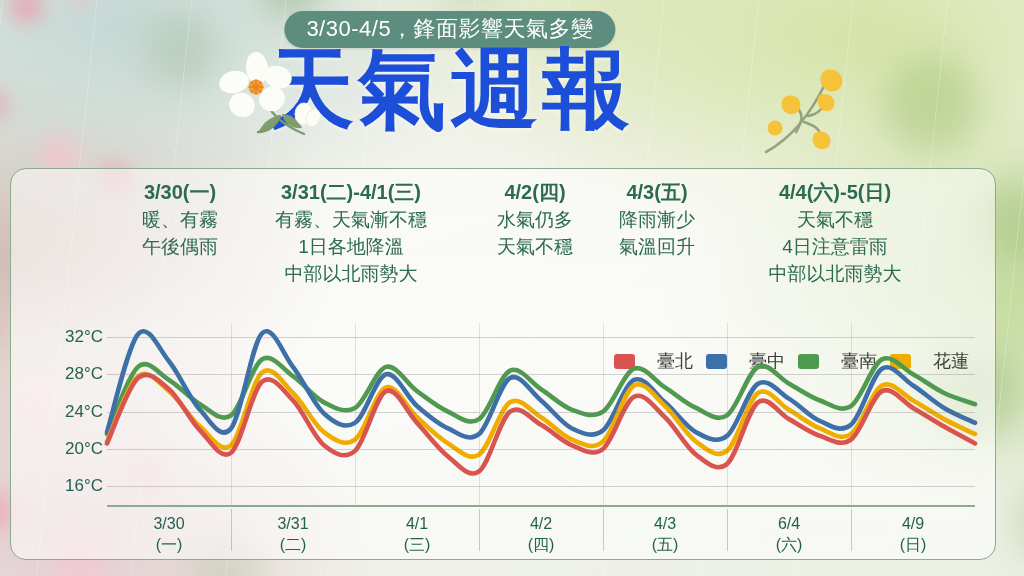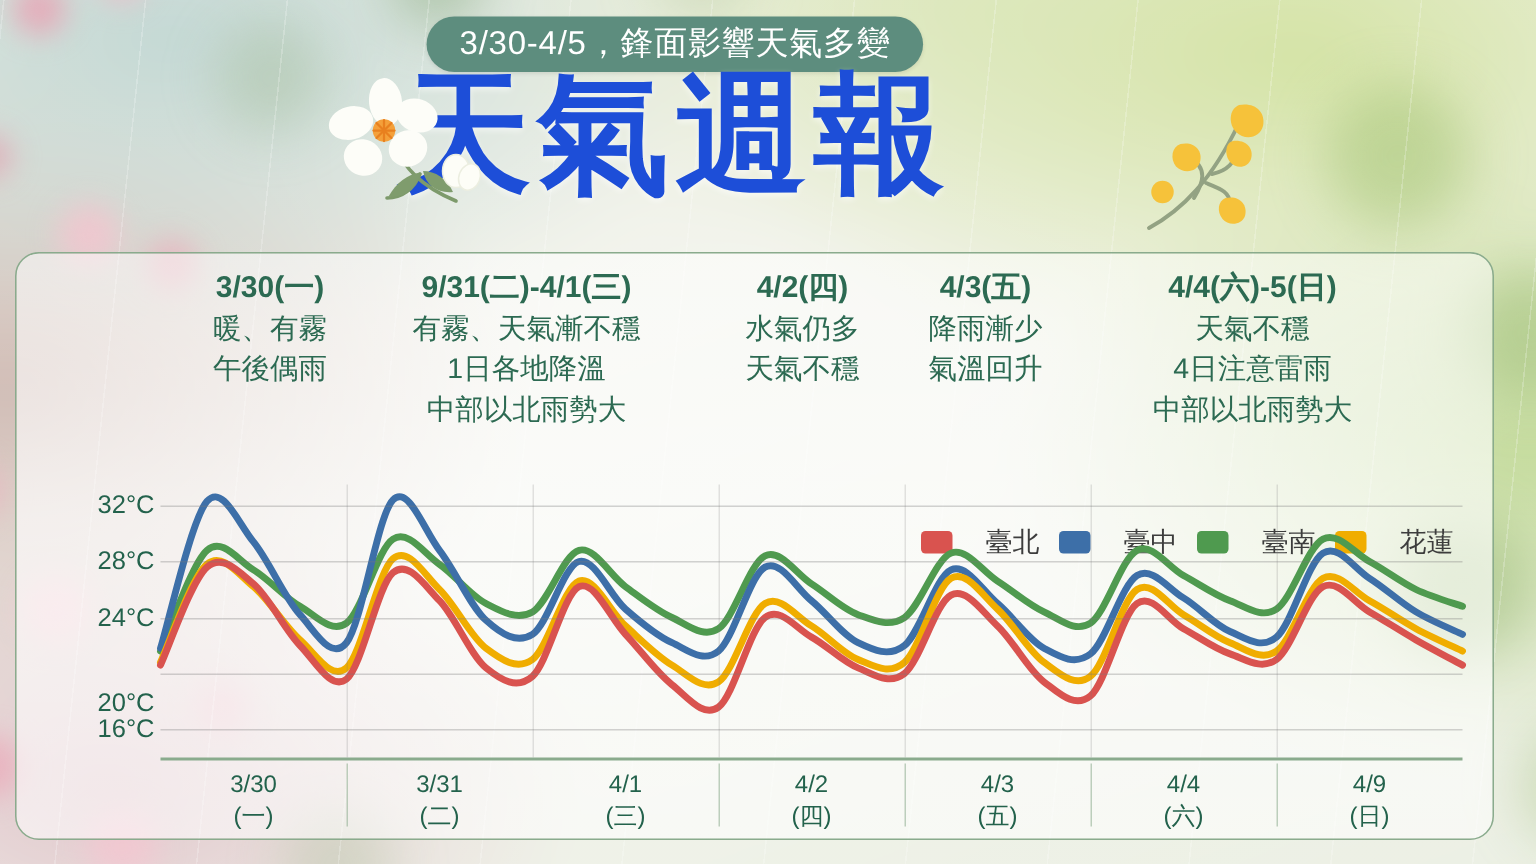--- a/index.html
+++ b/index.html
@@ -200,21 +200,21 @@
 
   <div id="forecast">
 
     <div class="fc-col" style="left:104px; top:0; width:130px;">
       <div class="fc-date">3/30(一)</div>
       <div class="fc-line">暖、有霧</div>
       <div class="fc-line">午後偶雨</div>
     </div>
 
     <div class="fc-col" style="left:228px; top:0; width:224px;">
-      <div class="fc-date">9/31(二)-4/1(三)</div>
+      <div class="fc-date">3/31(二)-4/1(三)</div>
       <div class="fc-line">有霧、天氣漸不穩</div>
       <div class="fc-line">1日各地降溫</div>
       <div class="fc-line">中部以北雨勢大</div>
     </div>
 
     <div class="fc-col" style="left:464px; top:0; width:120px;">
       <div class="fc-date">4/2(四)</div>
       <div class="fc-line">水氣仍多</div>
       <div class="fc-line">天氣不穩</div>
     </div>
@@ -251,21 +251,21 @@
       <span class="lg-label">花蓮</span>
     </div>
   </div>
 
   <div id="chart">
 
     <div id="yaxis">
         <div class="ytick" style="top: 14px;">32°C</div>
         <div class="ytick" style="top: 51.3333px;">28°C</div>
         <div class="ytick" style="top: 88.6667px;">24°C</div>
-        <div class="ytick" style="top: 126px; margin-top: 20px;">20°C</div>
+        <div class="ytick" style="top: 126px;">20°C</div>
         <div class="ytick" style="top: 163.333px;">16°C</div>
       </div>
 
     <div id="plot">
       <svg id="lines-svg" width="868" height="182" viewBox="0 0 868 182">
           <path d="M0.00 111.07 C5.17 99.87,20.67 52.89,31.00 43.87 C41.33 34.84,51.67 50.71,62.00 56.93 C72.33 63.16,82.67 75.29,93.00 81.20 C103.33 87.11,113.67 99.87,124.00 92.40 C134.33 84.93,144.67 42.93,155.00 36.40 C165.33 29.87,175.67 46.04,186.00 53.20 C196.33 60.36,206.67 74.04,217.00 79.33 C227.33 84.62,237.67 90.84,248.00 84.93 C258.33 79.02,268.67 46.67,279.00 43.87 C289.33 41.07,299.67 60.67,310.00 68.13 C320.33 75.60,330.67 84.00,341.00 88.67 C351.33 93.33,361.67 102.98,372.00 96.13 C382.33 89.29,392.67 52.58,403.00 47.60 C413.33 42.62,423.67 59.73,434.00 66.27 C444.33 72.80,454.67 83.07,465.00 86.80 C475.33 90.53,485.67 95.51,496.00 88.67 C506.33 81.82,516.67 49.78,527.00 45.73 C537.33 41.69,547.67 57.87,558.00 64.40 C568.33 70.93,578.67 80.27,589.00 84.93 C599.33 89.60,609.67 99.24,620.00 92.40 C630.33 85.56,640.67 49.16,651.00 43.87 C661.33 38.58,671.67 55.07,682.00 60.67 C692.33 66.27,702.67 73.73,713.00 77.47 C723.33 81.20,733.67 89.91,744.00 83.07 C754.33 76.22,764.67 41.69,775.00 36.40 C785.33 31.11,795.67 45.73,806.00 51.33 C816.33 56.93,826.67 65.02,837.00 70.00 C847.33 74.98,862.83 79.33,868.00 81.20" fill="none" stroke="#4f9a4f" stroke-width="4.6" stroke-linecap="round" stroke-linejoin="round"></path>
           <path d="M0.00 109.20 C5.17 92.87,20.67 23.02,31.00 11.20 C41.33 -0.62,51.67 25.67,62.00 38.27 C72.33 50.87,82.67 75.60,93.00 86.80 C103.33 98.00,113.67 118.22,124.00 105.47 C134.33 92.71,144.67 20.53,155.00 10.27 C165.33 0.00,175.67 30.49,186.00 43.87 C196.33 57.24,206.67 81.20,217.00 90.53 C227.33 99.87,237.67 106.40,248.00 99.87 C258.33 93.33,268.67 54.13,279.00 51.33 C289.33 48.53,299.67 74.04,310.00 83.07 C320.33 92.09,330.67 100.80,341.00 105.47 C351.33 110.13,361.67 119.47,372.00 111.07 C382.33 102.67,392.67 60.67,403.00 55.07 C413.33 49.47,423.67 69.07,434.00 77.47 C444.33 85.87,454.67 100.49,465.00 105.47 C475.33 110.44,485.67 115.42,496.00 107.33 C506.33 99.24,516.67 61.60,527.00 56.93 C537.33 52.27,547.67 70.62,558.00 79.33 C568.33 88.04,578.67 103.60,589.00 109.20 C599.33 114.80,609.67 121.02,620.00 112.93 C630.33 104.84,640.67 66.89,651.00 60.67 C661.33 54.44,671.67 69.38,682.00 75.60 C692.33 81.82,702.67 93.64,713.00 98.00 C723.33 102.36,733.67 110.44,744.00 101.73 C754.33 93.02,764.67 52.27,775.00 45.73 C785.33 39.20,795.67 56.00,806.00 62.53 C816.33 69.07,826.67 78.71,837.00 84.93 C847.33 91.16,862.83 97.38,868.00 99.87" fill="none" stroke="#3d6fa8" stroke-width="4.6" stroke-linecap="round" stroke-linejoin="round"></path>
           <path d="M0.00 118.53 C5.17 107.64,20.67 61.60,31.00 53.20 C41.33 44.80,51.67 59.73,62.00 68.13 C72.33 76.53,82.67 94.58,93.00 103.60 C103.33 112.62,113.67 131.29,124.00 122.27 C134.33 113.24,144.67 58.18,155.00 49.47 C165.33 40.76,175.67 60.04,186.00 70.00 C196.33 79.96,206.67 101.42,217.00 109.20 C227.33 116.98,237.67 124.13,248.00 116.67 C258.33 109.20,268.67 68.13,279.00 64.40 C289.33 60.67,299.67 84.93,310.00 94.27 C320.33 103.60,330.67 114.18,341.00 120.40 C351.33 126.62,361.67 138.44,372.00 131.60 C382.33 124.76,392.67 85.56,403.00 79.33 C413.33 73.11,423.67 88.04,434.00 94.27 C444.33 100.49,454.67 112.62,465.00 116.67 C475.33 120.71,485.67 127.56,496.00 118.53 C506.33 109.51,516.67 68.44,527.00 62.53 C537.33 56.62,547.67 73.73,558.00 83.07 C568.33 92.40,578.67 111.07,589.00 118.53 C599.33 126.00,609.67 135.96,620.00 127.87 C630.33 119.78,640.67 76.84,651.00 70.00 C661.33 63.16,671.67 80.89,682.00 86.80 C692.33 92.71,702.67 101.42,713.00 105.47 C723.33 109.51,733.67 118.22,744.00 111.07 C754.33 103.91,764.67 68.13,775.00 62.53 C785.33 56.93,795.67 71.87,806.00 77.47 C816.33 83.07,826.67 90.53,837.00 96.13 C847.33 101.73,862.83 108.58,868.00 111.07" fill="none" stroke="#f0ad00" stroke-width="4.6" stroke-linecap="round" stroke-linejoin="round"></path>
           <path d="M0.00 120.40 C5.17 109.51,20.67 64.09,31.00 55.07 C41.33 46.04,51.67 57.56,62.00 66.27 C72.33 74.98,82.67 96.76,93.00 107.33 C103.33 117.91,113.67 137.82,124.00 129.73 C134.33 121.64,144.67 67.51,155.00 58.80 C165.33 50.09,175.67 66.89,186.00 77.47 C196.33 88.04,206.67 113.87,217.00 122.27 C227.33 130.67,237.67 136.89,248.00 127.87 C258.33 118.84,268.67 72.80,279.00 68.13 C289.33 63.47,299.67 88.98,310.00 99.87 C320.33 110.76,330.67 125.38,341.00 133.47 C351.33 141.56,361.67 155.87,372.00 148.40 C382.33 140.93,392.67 96.44,403.00 88.67 C413.33 80.89,423.67 96.13,434.00 101.73 C444.33 107.33,454.67 118.22,465.00 122.27 C475.33 126.31,485.67 134.09,496.00 126.00 C506.33 117.91,516.67 79.02,527.00 73.73 C537.33 68.44,547.67 84.62,558.00 94.27 C568.33 103.91,578.67 123.82,589.00 131.60 C599.33 139.38,609.67 149.64,620.00 140.93 C630.33 132.22,640.67 86.80,651.00 79.33 C661.33 71.87,671.67 90.53,682.00 96.13 C692.33 101.73,702.67 109.51,713.00 112.93 C723.33 116.36,733.67 124.13,744.00 116.67 C754.33 109.20,764.67 73.42,775.00 68.13 C785.33 62.84,795.67 79.02,806.00 84.93 C816.33 90.84,826.67 97.69,837.00 103.60 C847.33 109.51,862.83 117.60,868.00 120.40" fill="none" stroke="#d9534f" stroke-width="4.6" stroke-linecap="round" stroke-linejoin="round"></path>
         </svg>
@@ -303,21 +303,21 @@
         </div>
         <div class="xtick" style="left: 434px; top: 4px;">
           <div>4/2</div>
           <div>(四)</div>
         </div>
         <div class="xtick" style="left: 558px; top: 4px;">
           <div>4/3</div>
           <div>(五)</div>
         </div>
         <div class="xtick" style="left: 682px; top: 4px;">
-          <div>4/4</div>
+          <div>6/4</div>
           <div>(六)</div>
         </div>
         <div class="xtick" style="left: 806px; top: 4px;">
           <div>4/9</div>
           <div>(日)</div>
         </div>
       </div>
   </div>
 </div>
 

